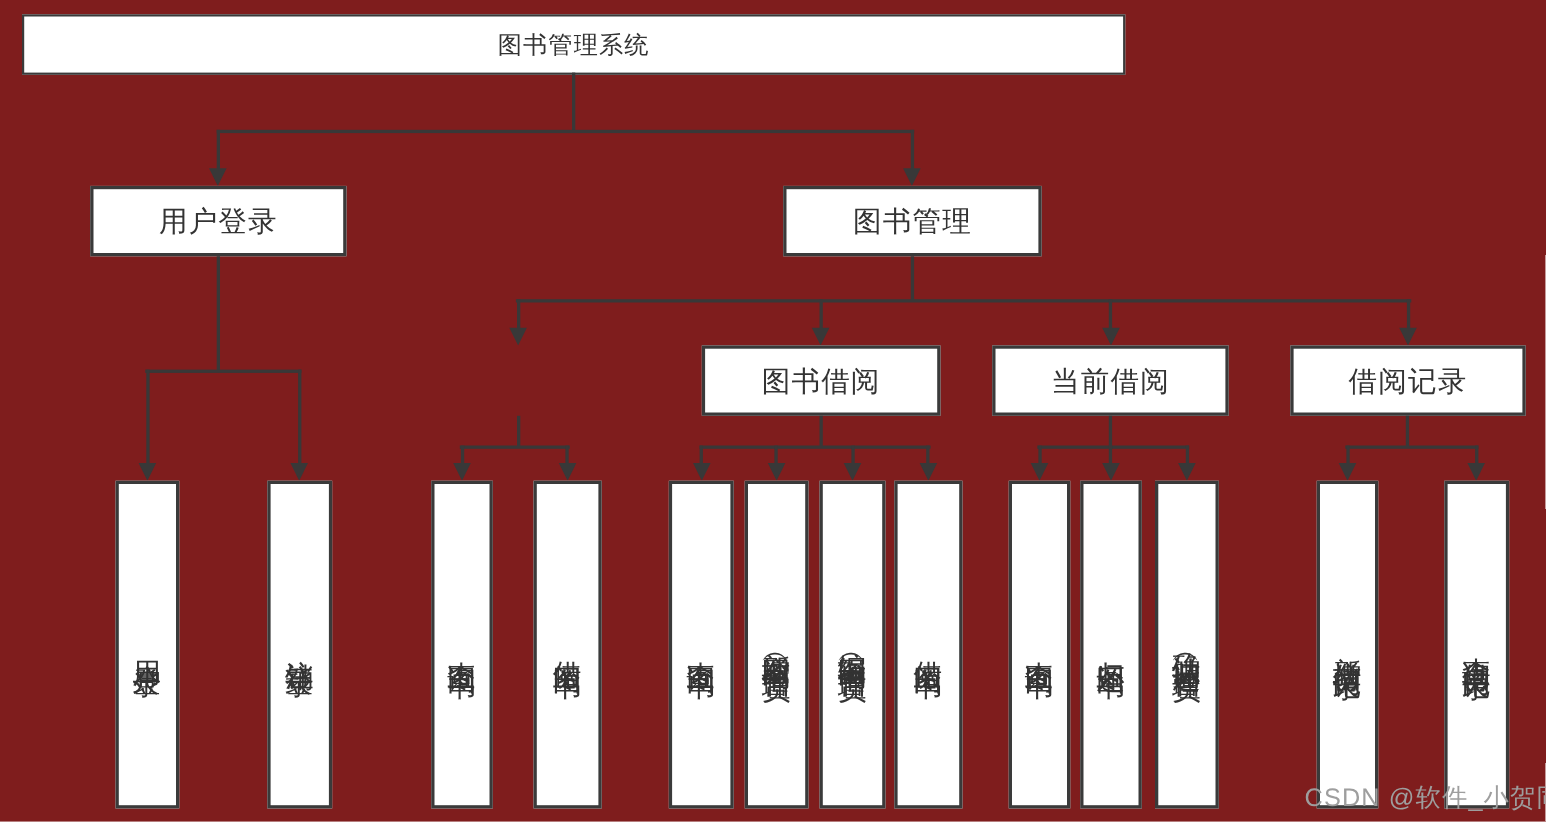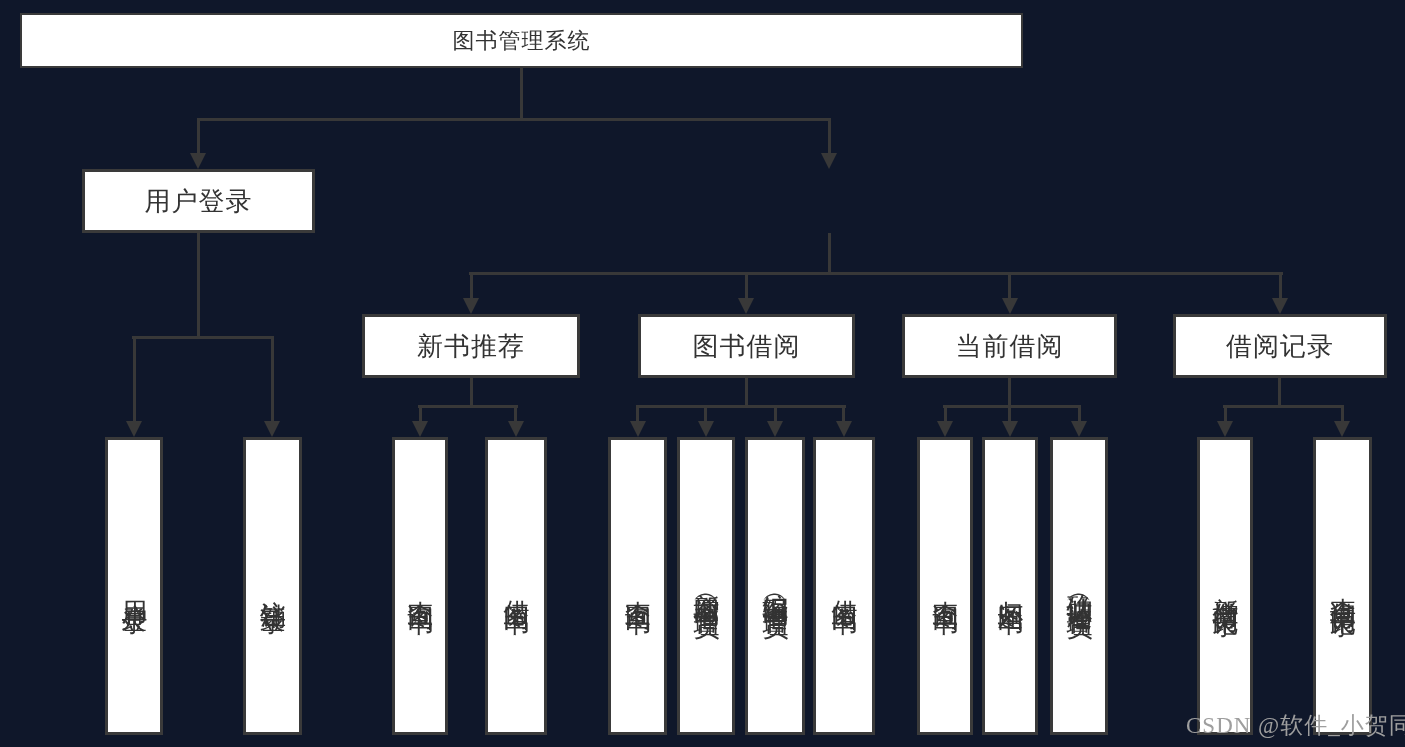--- a/index.html
+++ b/index.html
@@ -1,21 +1,21 @@
 <!DOCTYPE html>
 <html><head>
 <meta charset="utf-8">
 <style>
   html,body{margin:0;padding:0;background:#ffffff;}
   body{
     font-family:"Liberation Sans",sans-serif;
     width:1405px;height:747px;position:relative;overflow:hidden;
     color:#333333;
   }
-  #canvas{position:absolute;left:0;top:0;width:1405px;height:747px;background:#0f172a;font-family:Liberation Serif, serif;}
+  #canvas{position:absolute;left:0;top:0;width:1405px;height:747px;background:#7f1d1d;}
 
   
   .nbox{
     position:absolute;background:#ffffff;border:3px solid #3a3a3a;
     box-sizing:border-box;display:flex;align-items:center;justify-content:center;
   }
   .root-box{border-width:2px;}
   .hlabel{font-size:26px;letter-spacing:1px;color:#333333;white-space:nowrap;}
   .root-box .hlabel{font-size:22px;}
 
@@ -54,42 +54,42 @@
   <div class="line" style="left:520px;top:66px;width:3px;height:54px;"></div>
   <div class="line" style="left:197px;top:118px;width:634px;height:3px;"></div>
   <div class="line" style="left:197px;top:118px;width:3px;height:38px;"></div>
   <div class="ah" style="left:190px;top:153px;"></div>
   <div class="line" style="left:828px;top:118px;width:3px;height:38px;"></div>
   <div class="ah" style="left:821px;top:153px;"></div>
 
   <div class="nbox" style="left:82px;top:169px;width:233px;height:64px;">
     <span class="hlabel">用户登录</span>
   </div>
+  <div class="nbox" style="left:712px;top:169px;width:235px;height:64px;">
+    <span class="hlabel">图书管理</span>
+  </div>
 
   <div class="line" style="left:197px;top:233px;width:3px;height:105px;"></div>
   <div class="line" style="left:132px;top:336px;width:142px;height:3px;"></div>
   <div class="line" style="left:133px;top:336px;width:3px;height:87px;"></div>
   <div class="ah" style="left:126px;top:421px;"></div>
   <div class="line" style="left:271px;top:336px;width:3px;height:87px;"></div>
   <div class="ah" style="left:264px;top:421px;"></div>
 
   <div class="line" style="left:828px;top:233px;width:3px;height:41px;"></div>
   <div class="line" style="left:469px;top:272px;width:814px;height:3px;"></div>
   <div class="line" style="left:470px;top:272px;width:3px;height:30px;"></div>
   <div class="ah" style="left:463px;top:298px;"></div>
   <div class="line" style="left:745px;top:272px;width:3px;height:30px;"></div>
   <div class="ah" style="left:738px;top:298px;"></div>
   <div class="line" style="left:1008px;top:272px;width:3px;height:30px;"></div>
   <div class="ah" style="left:1002px;top:298px;"></div>
   <div class="line" style="left:1279px;top:272px;width:3px;height:30px;"></div>
   <div class="ah" style="left:1272px;top:298px;"></div>
 
-  <div class="nbox" style="left:362px;top:314px;width:218px;height:64px;">
-    <span class="hlabel">新书推荐</span>
-  </div>
   <div class="nbox" style="left:638px;top:314px;width:217px;height:64px;">
     <span class="hlabel">图书借阅</span>
   </div>
   <div class="nbox" style="left:1173px;top:314px;width:214px;height:64px;">
     <span class="hlabel">借阅记录</span>
   </div>
   <div class="nbox" style="left:902px;top:314px;width:215px;height:64px;">
     <span class="hlabel">当前借阅</span>
   </div>
 

